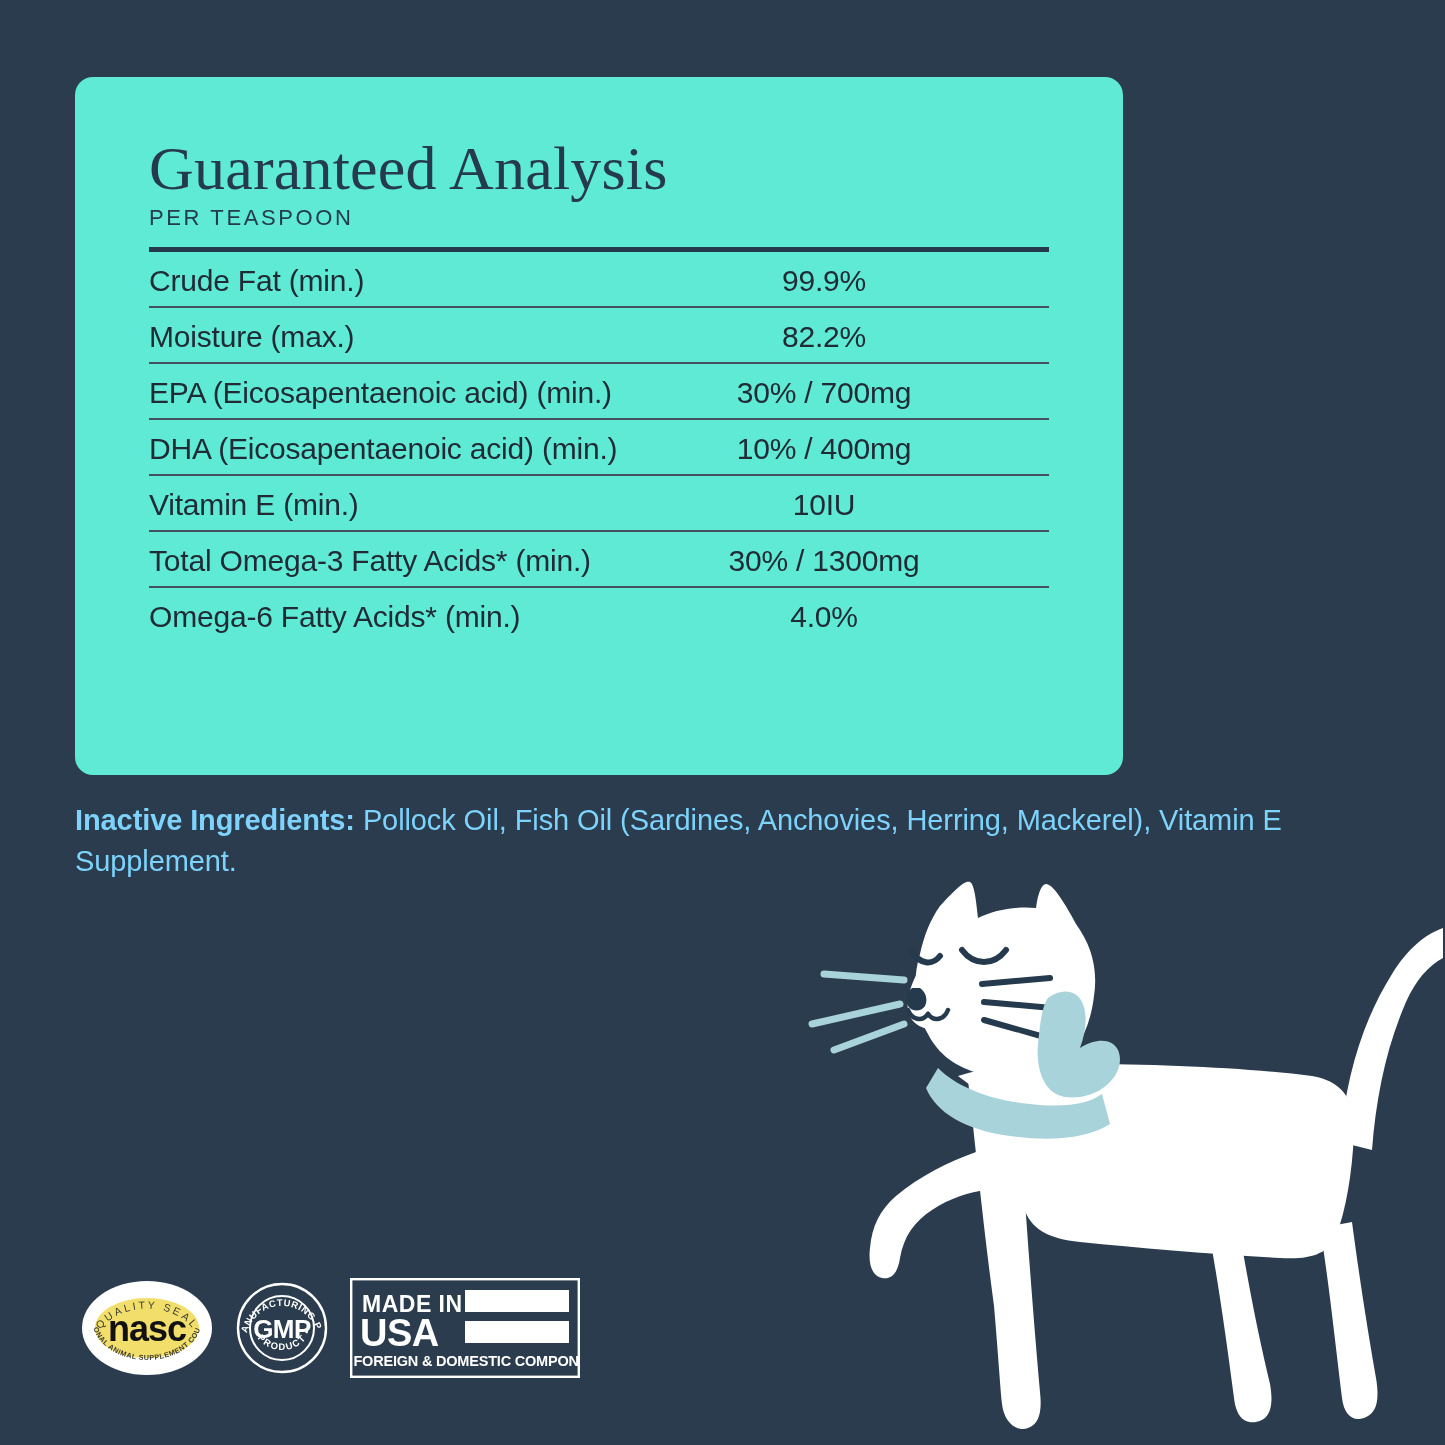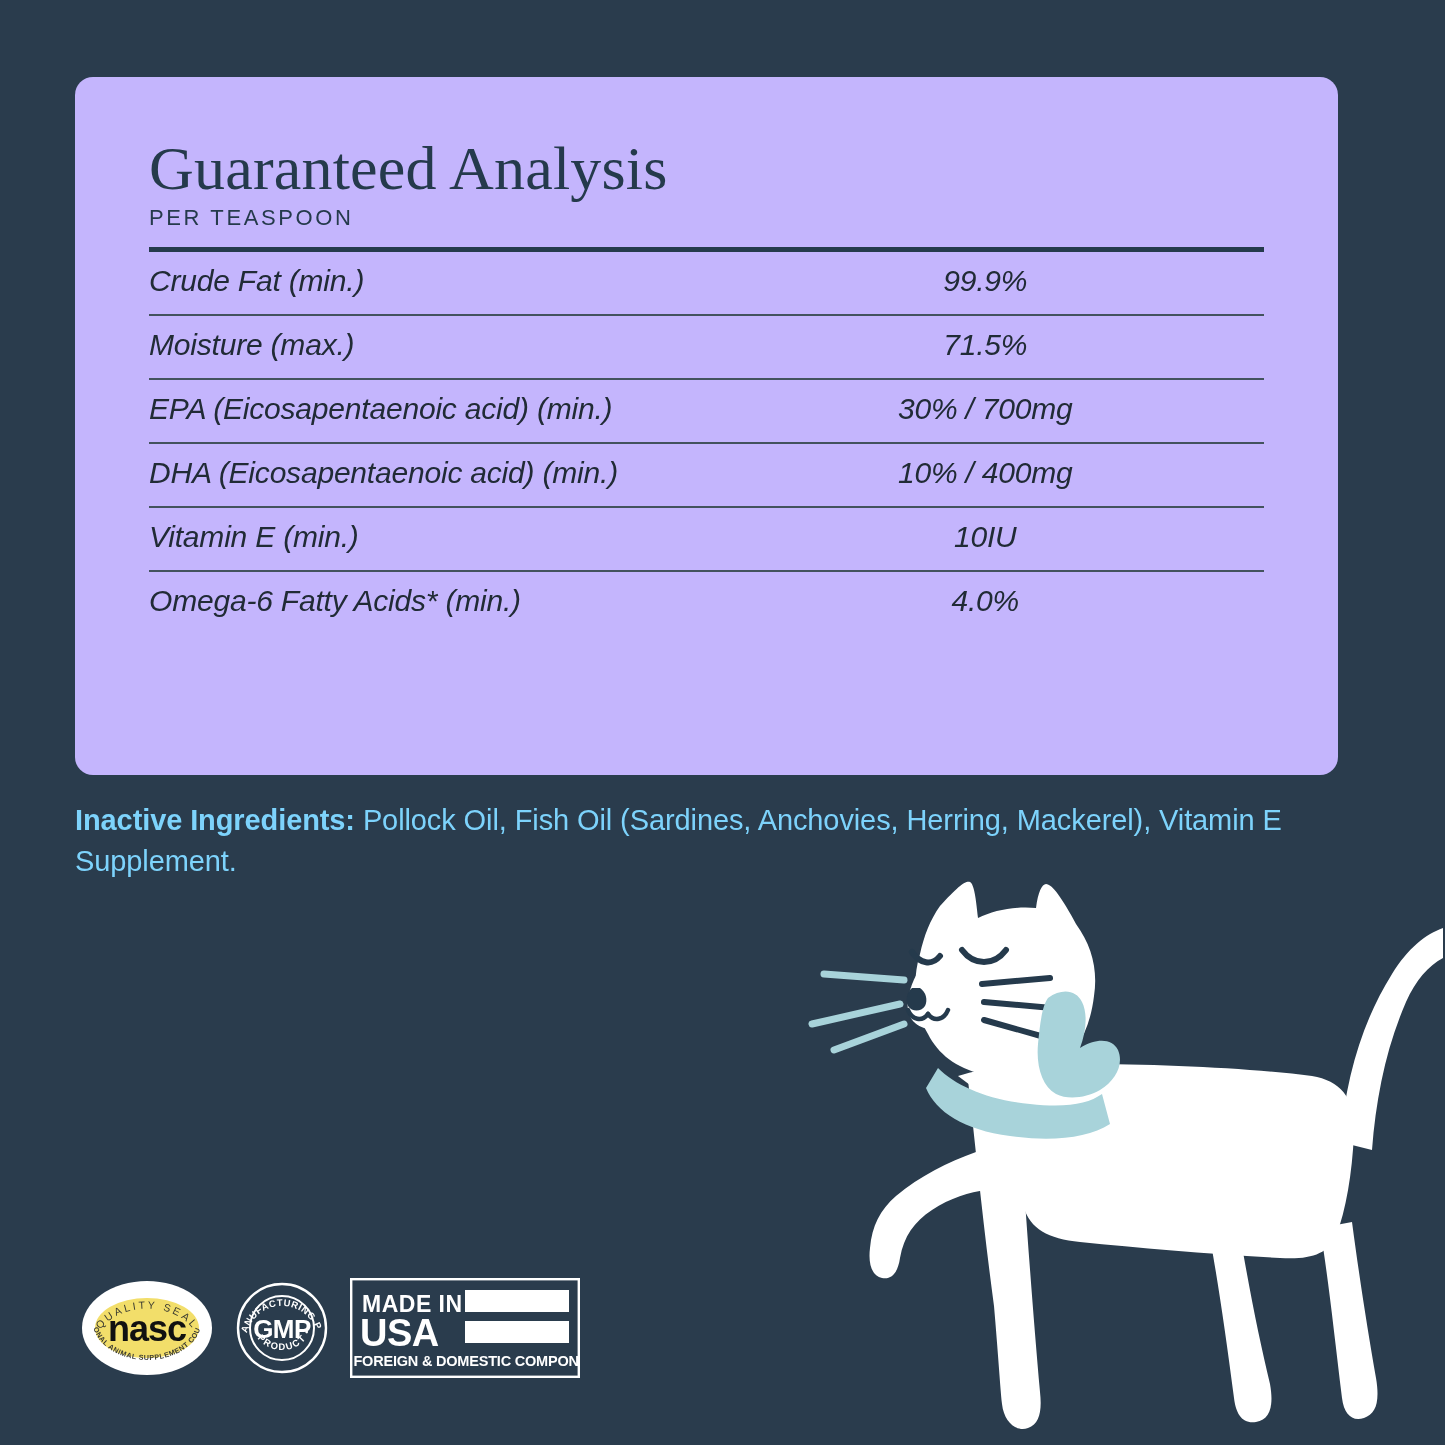--- a/index.html
+++ b/index.html
@@ -22,23 +22,23 @@
     height: 1445px;
     background: #2a3c4d;
     overflow: hidden;
   }
 
   
   .card {
     position: absolute;
     left: 75px;
     top: 77px;
-    width: 1263px;
+    width: 1048px;
     height: 698px;
-    background: #c4b5fd;
+    background: #5eead4;
     border-radius: 18px;
   }
 
   .card-inner {
     position: absolute;
     left: 74px;
     top: 58px;
     right: 74px;
   }
 
@@ -71,26 +71,25 @@
   table.ga-table {
     width: 100%;
     border-collapse: collapse;
     table-layout: fixed;
   }
 
   table.ga-table td {
     font-size: 30px;
     color: #212b36;
     font-weight: 400;
-    padding: 12px 0 16px 0;
+    padding: 12px 0 8px 0;
     border-bottom: 2px solid #43525e;
     vertical-align: middle;
     letter-spacing: -0.2px;
     white-space: nowrap;
-    font-style: italic;
   }
 
   table.ga-table tr:last-child td {
     border-bottom: none;
     margin-top: 8px;
   }
 
   td.ga-name { text-align: left; }
   td.ga-val  { text-align: center; }
 
@@ -147,33 +146,37 @@
       <div class="rule-thick"></div>
 
       <table class="ga-table">
         <tbody id="ga-rows">
             <tr>
               <td class="ga-name">Crude Fat (min.)</td>
               <td class="ga-val">99.9%</td>
             </tr>
             <tr>
               <td class="ga-name">Moisture (max.)</td>
-              <td class="ga-val">71.5%</td>
+              <td class="ga-val">82.2%</td>
             </tr>
             <tr>
               <td class="ga-name">EPA (Eicosapentaenoic acid) (min.)</td>
               <td class="ga-val">30% / 700mg</td>
             </tr>
             <tr>
               <td class="ga-name">DHA (Eicosapentaenoic acid) (min.)</td>
               <td class="ga-val">10% / 400mg</td>
             </tr>
             <tr>
               <td class="ga-name">Vitamin E (min.)</td>
               <td class="ga-val">10IU</td>
+            </tr>
+            <tr>
+              <td class="ga-name">Total Omega-3 Fatty Acids* (min.)</td>
+              <td class="ga-val">30% / 1300mg</td>
             </tr>
             <tr>
               <td class="ga-name">Omega-6 Fatty Acids* (min.)</td>
               <td class="ga-val">4.0%</td>
             </tr>
           </tbody>
       </table>
 
     </div>
   </div>

